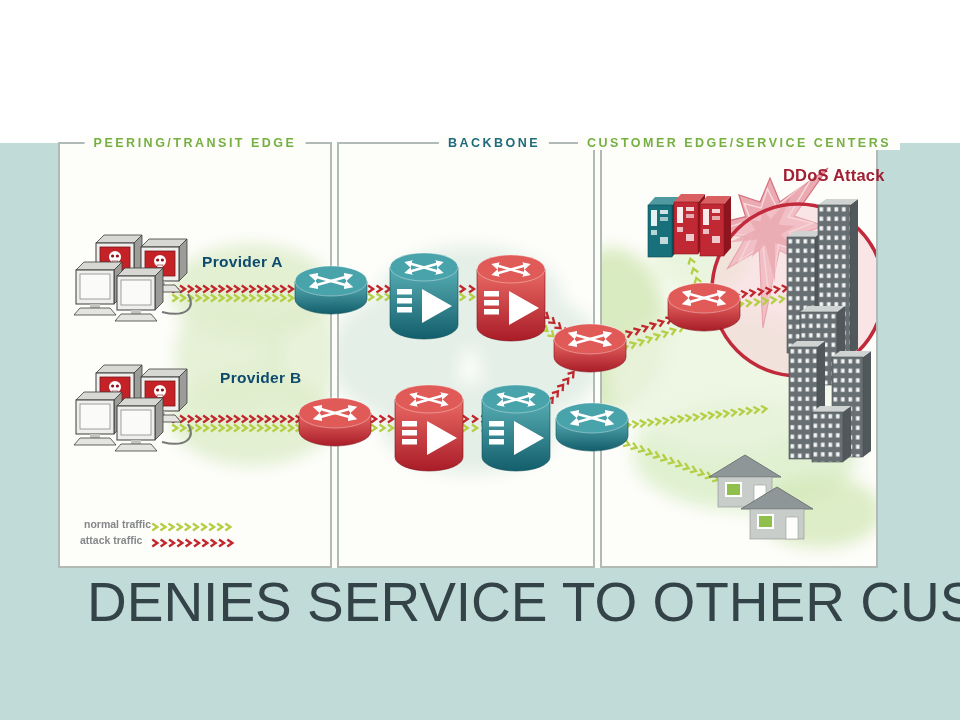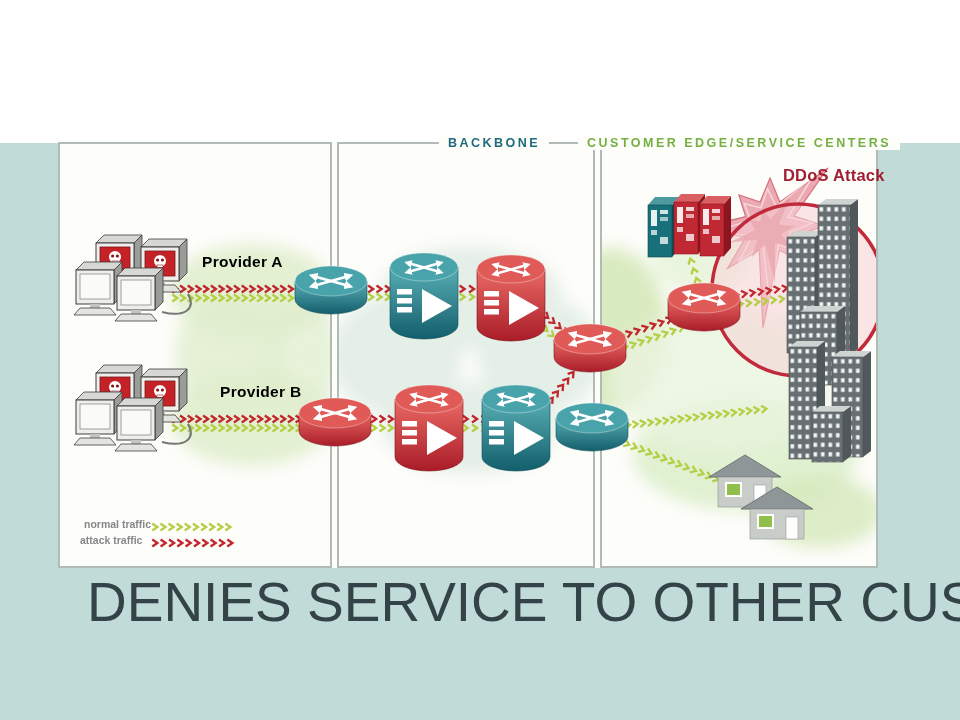--- a/index.html
+++ b/index.html
@@ -7,22 +7,22 @@
          font-family:"Liberation Sans",sans-serif}
   .band{position:absolute;left:0;top:143px;width:960px;height:577px;background:#c1dbd9}
   .underlay{position:absolute;left:58px;top:142px;width:820px;height:426px;background:#fdfdfa}
   .panel{position:absolute;top:142px;height:426px;background:#fdfdfa;
          border:2px solid #b2bab6;box-sizing:border-box}
   .p1{left:58px;width:274px}.p2{left:337px;width:258px}.p3{left:600px;width:278px}
   svg.diagram{position:absolute;left:0;top:0;width:960px;height:720px;pointer-events:none}
   .hdr{position:absolute;top:136px;transform:translateX(-50%);background:#fdfdfa;
        padding:0 9px;font-size:12.5px;font-weight:bold;letter-spacing:2.5px;white-space:nowrap}
   .h1{left:195px}.h2{left:494px}.h3{left:739px}
-  .provider{position:absolute;font-size:15.5px;font-weight:bold;color:#000000;letter-spacing:.3px}
-  .pa{left:202px;top:253px}.pb{left:220px;top:383px}
+  .provider{position:absolute;font-size:15.5px;font-weight:bold;color:#0c4a6e;letter-spacing:.3px}
+  .pa{left:202px;top:253px}.pb{left:220px;top:369px}
   .ddos{position:absolute;left:783px;top:166px;font-size:16.5px;font-weight:bold;letter-spacing:.2px}
   .lg{position:absolute;font-size:10.5px;font-weight:bold;color:#85878a}
   .l1{left:84px;top:518px}.l2{left:80px;top:534px}
   .caption{position:absolute;left:87px;top:570px;font-size:55px;white-space:nowrap;color:#344348}
 </style>
 </head>
 <body>
 
 <div class="stage">
   <div class="band" id="band" style="background: rgb(193, 219, 217);"></div>
@@ -618,20 +618,21 @@
         </g>
         <g transform="translate(744,484)">
    <polygon points="-3,25 33,3 69,25" fill="#8f9697" stroke="#6f7678" stroke-width="1"></polygon>
    <rect x="6" y="25" width="54" height="30" fill="#c9cdca" stroke="#8a8f90" stroke-width=".6"></rect>
    <rect x="14" y="31" width="15" height="13" fill="#8fc04c" stroke="#ffffff" stroke-width="2"></rect>
    <rect x="42" y="33" width="12" height="22" fill="#fdfdfb" stroke="#9a9e9e" stroke-width=".6"></rect>
         </g>
       </g>
   </svg>
 
+  <span class="hdr h1" style="color: rgb(118, 176, 67);">PEERING/TRANSIT EDGE</span>
   <span class="hdr h2" style="color: rgb(31, 107, 125);">BACKBONE</span>
   <span class="hdr h3" style="color: rgb(118, 176, 67);">CUSTOMER EDGE/SERVICE CENTERS</span>
 
   <span class="provider pa">Provider A</span>
   <span class="provider pb">Provider B</span>
   <span class="ddos" id="ddos" style="color: rgb(160, 31, 51); text-align: center;">DDoS Attack</span>
   <span class="lg l1">normal traffic</span>
   <span class="lg l2">attack traffic</span>
 
   <div class="caption" id="caption" style="color: rgb(52, 67, 72);">DENIES SERVICE TO OTHER CUSTOME</div>

